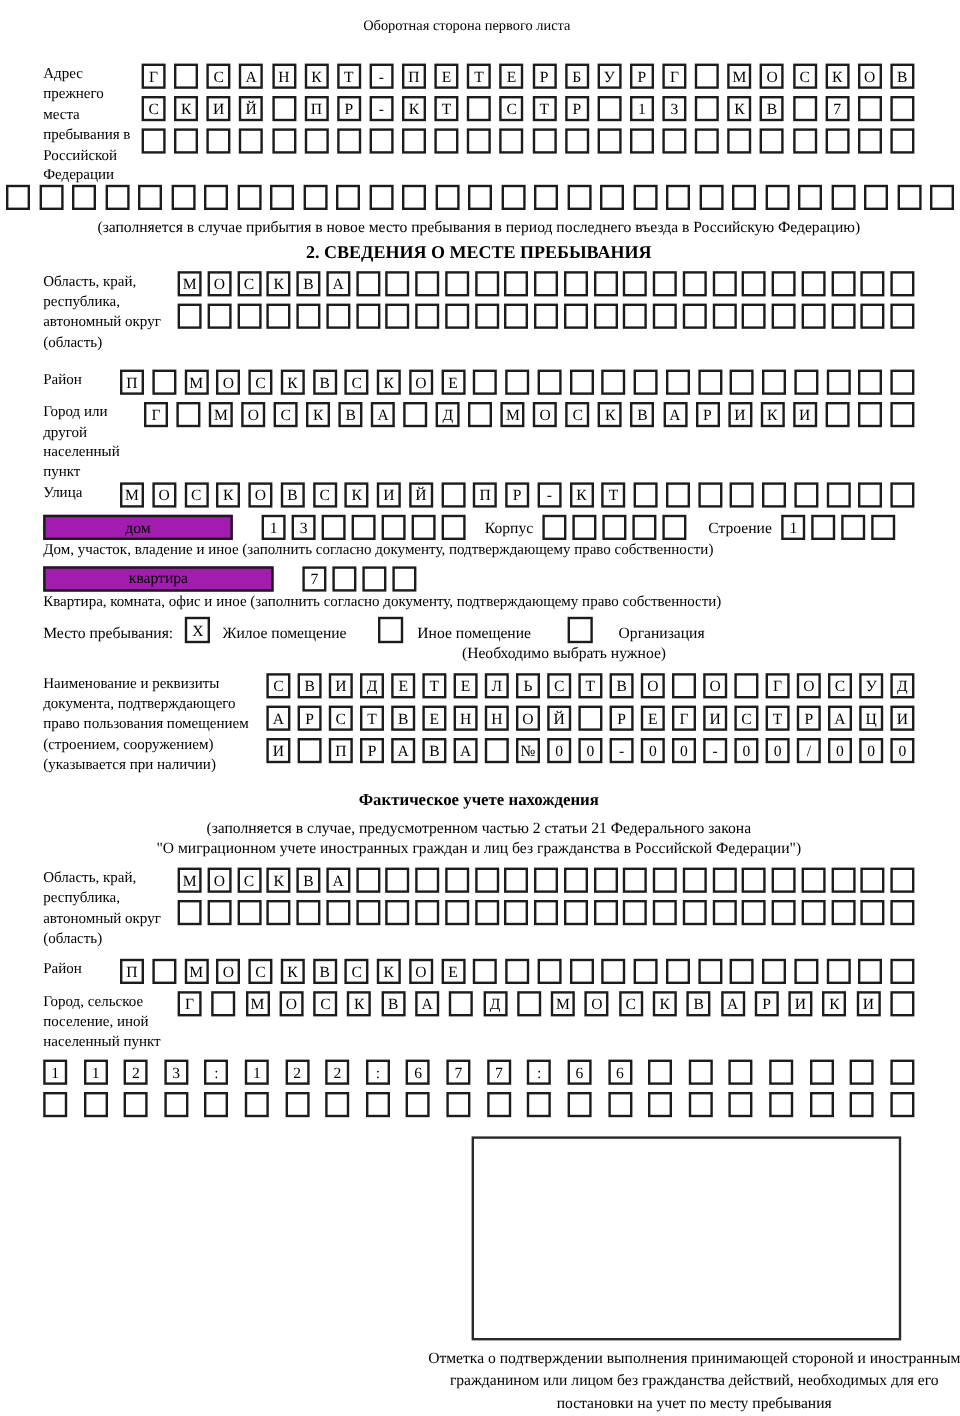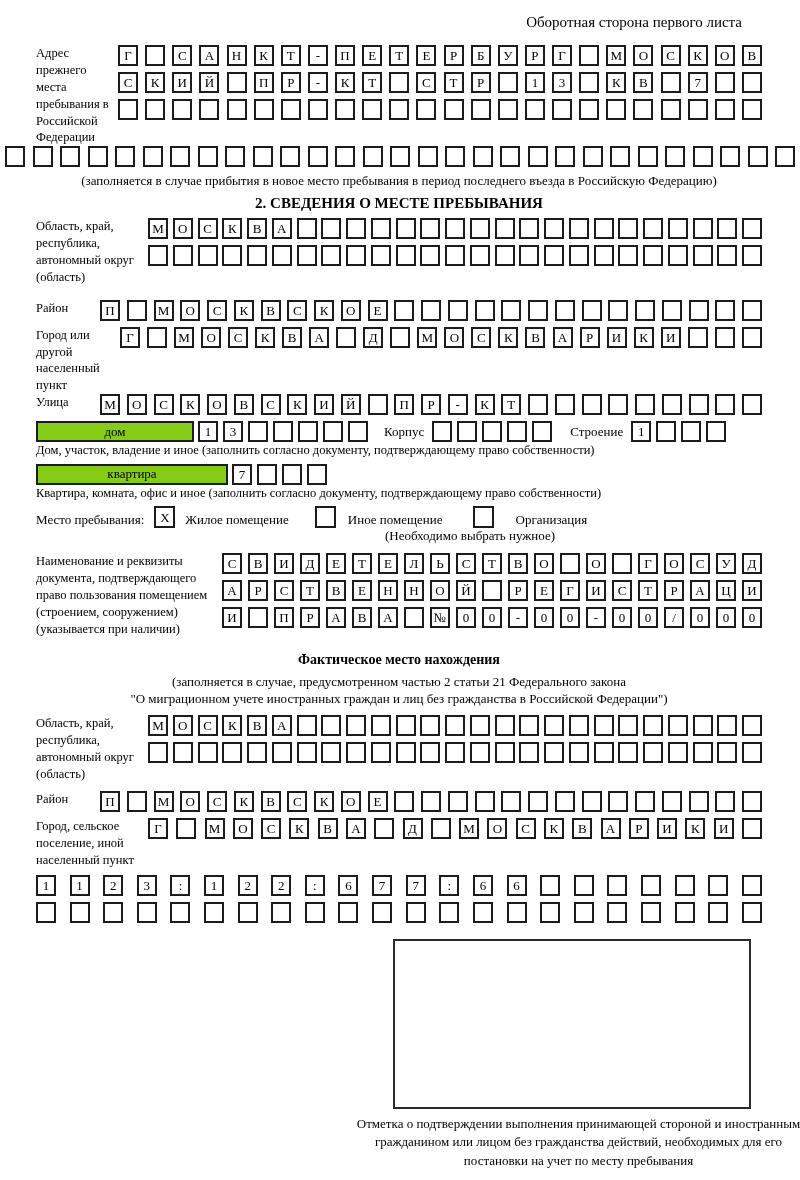--- a/index.html
+++ b/index.html
@@ -2,42 +2,42 @@
 <html><head>
 <meta charset="utf-8">
 <style>
   html,body{margin:0;padding:0;background:#ffffff;}
   .page{
     width:800px;height:1180px;box-sizing:border-box;
     padding:14px 38px 0 36px;overflow:hidden;
     font-family:"Liberation Serif","DejaVu Serif",serif;
     color:#000;background:#fff;position:relative;
   }
-  .hdr{text-align:right;font-size:15px;padding-right:20px;margin-bottom:14px;}
+  .hdr{text-align:center;font-size:12px;padding-right:20px;margin-bottom:24px;}
   .form-row{display:flex;align-items:flex-start;}
   .lbl{font-size:12.5px;line-height:1.35;flex-shrink:0;}
   .gridcol{flex:1;min-width:0;}
   .cells{display:flex;justify-content:space-between;margin-bottom:6px;}
   .cells-tight{display:flex;gap:5px;margin-bottom:6px;}
   .cell{
     width:20px;height:21px;box-sizing:border-box;border:2px solid #1c1c1c;
     display:flex;align-items:center;justify-content:center;
     font-size:13px;line-height:1;background:#fff;flex-shrink:0;
   }
   .fullrow{margin-left:-31px;margin-right:-33px;}
   .note-c{text-align:center;font-size:13px;line-height:1.3;}
   .h2{text-align:center;font-weight:bold;font-size:15px;margin:5px 0 6px 0;}
   .h3{text-align:center;font-weight:bold;font-size:14px;margin:14px 0 6px 0;}
   .mb14{margin-bottom:14px;}
   .mb8{margin-bottom:8px;}
   .mb6{margin-bottom:6px;justify-content:flex-end;}
   .namebox{
     box-sizing:border-box;border:2px solid #1c1c1c;height:21px;
     display:flex;align-items:center;justify-content:center;
-    font-size:13px;margin-right:4px;flex-shrink:0;background:#84cc16;
+    font-size:13px;margin-right:24px;flex-shrink:0;background:#a21caf;
   }
   .inline-lbl{font-size:13px;line-height:21px;white-space:nowrap;}
   .caption{font-size:12.5px;margin:1px 0 5px 0;line-height:1.25;}
   .stay{display:flex;align-items:flex-end;margin-top:3px;font-size:13px;}
   .stay .cell{width:21px;height:22px;}
   .stamp-box{
     margin-left:357px;width:358px;height:170px;box-sizing:border-box;
     border:2px solid #2a2a2a;margin-top:10px;background:#fff;
   }
   .stamp-cap{
@@ -453,21 +453,21 @@
           <div class="cell">0</div>
           <div class="cell">0</div>
           <div class="cell">/</div>
           <div class="cell">0</div>
           <div class="cell">0</div>
           <div class="cell">0</div>
         </div>
     </div>
   </div>
 
-  <div class="h3">Фактическое место нахождения</div>
+  <div class="h3">Фактическое учете нахождения</div>
   <div class="note-c">(заполняется в случае, предусмотренном частью 2 статьи 21 Федерального закона</div>
   <div class="note-c mb8">"О миграционном учете иностранных граждан и лиц без гражданства в Российской Федерации")</div>
 
   <div class="form-row mb8">
     <div class="lbl" style="width:112px;">Область, край, республика, автономный округ (область)</div>
     <div class="gridcol">
       <div class="cells">
           <div class="cell">М</div>
           <div class="cell">О</div>
           <div class="cell">С</div>

